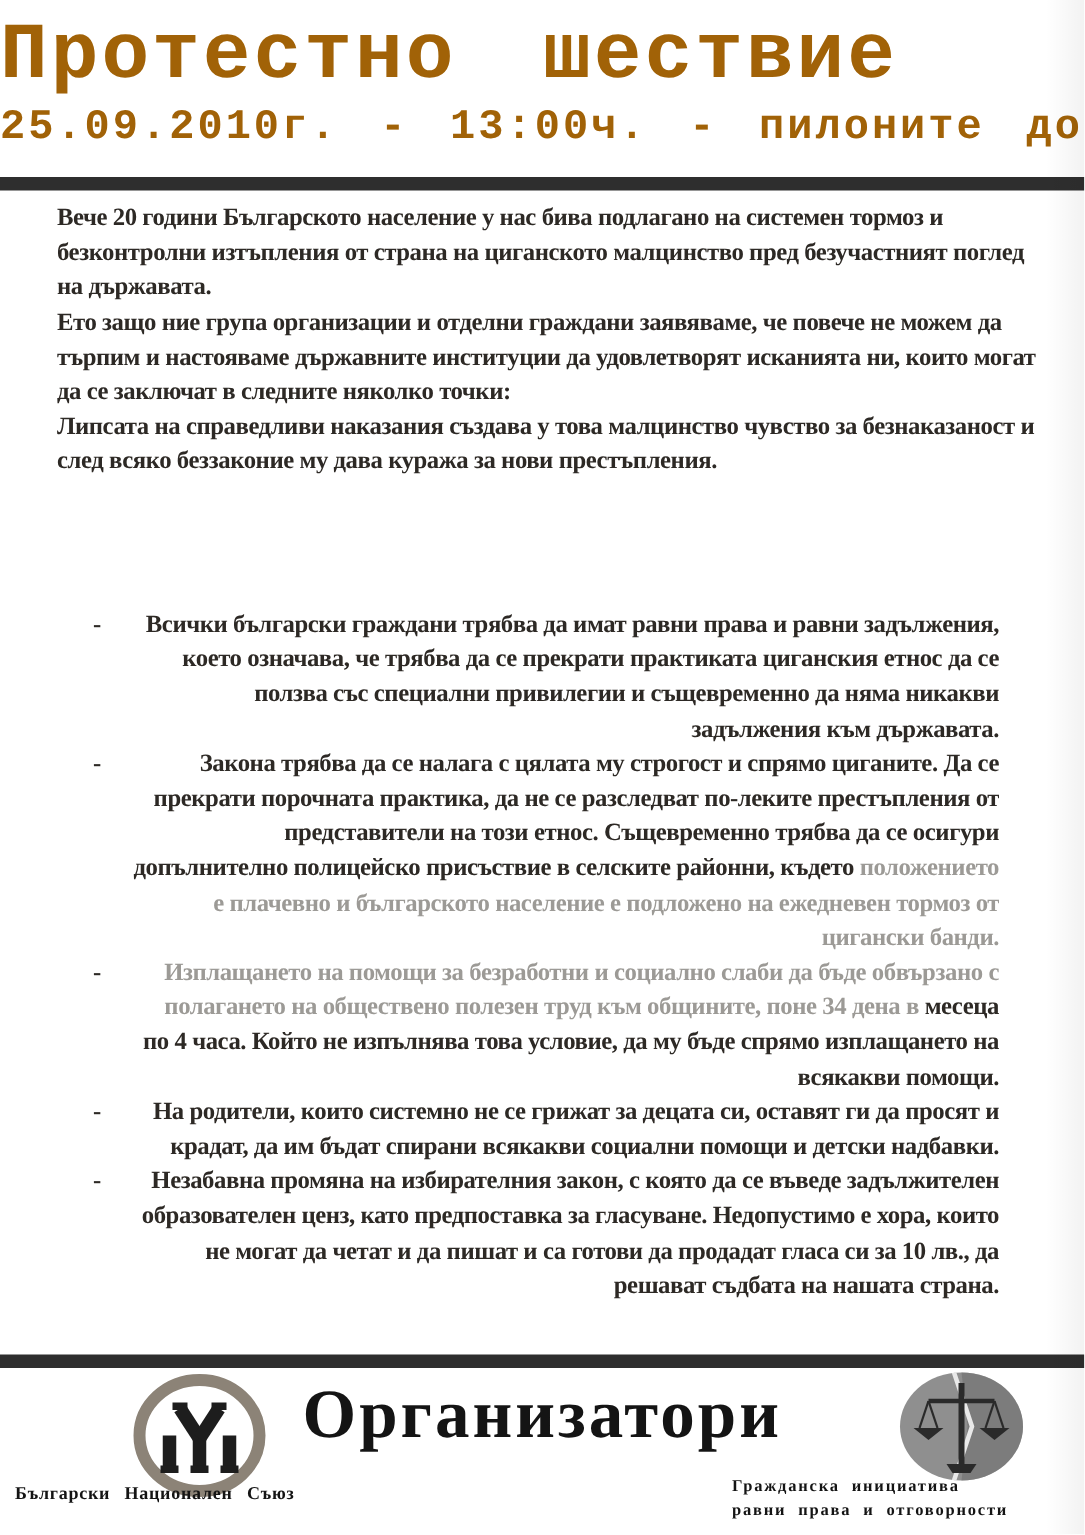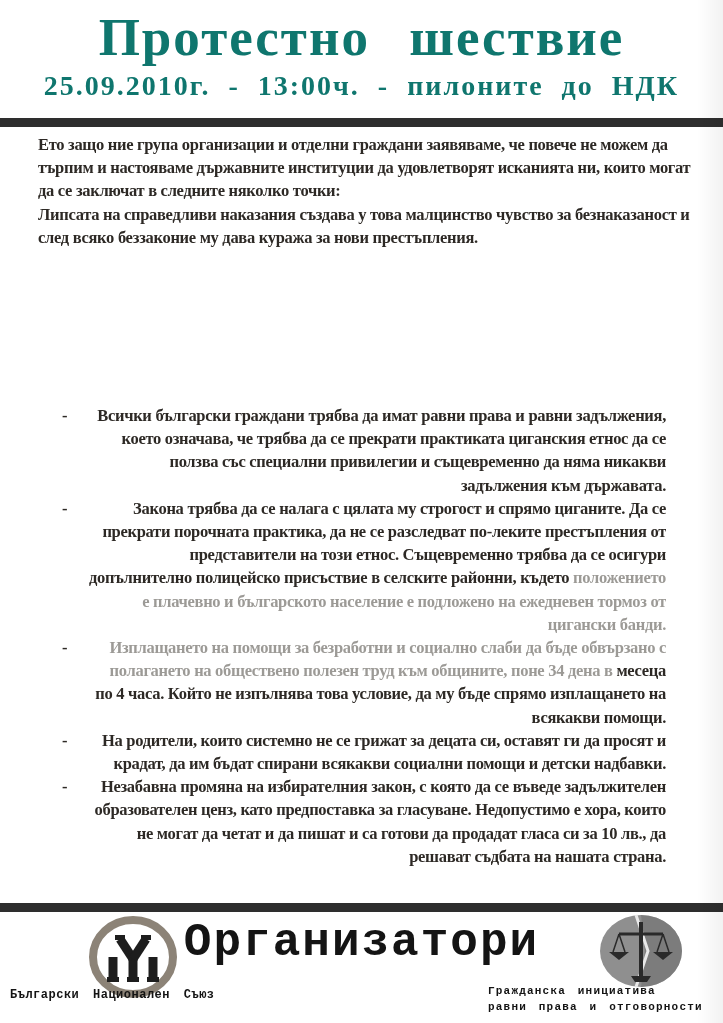--- a/index.html
+++ b/index.html
@@ -1,22 +1,22 @@
 <!DOCTYPE html>
 <html><head>
 <meta charset="utf-8">
 <style>
   html,body{margin:0;padding:0;background:#ffffff;}
   .page{
     position:relative;width:723px;height:1023px;margin:0 auto;background:#ffffff;
     overflow:hidden;font-family:"Liberation Serif",serif;
   }
   
-  .header{position:absolute;top:0;left:0;right:0;text-align:center;
-    font-family:Liberation Serif, serif;color:#0f766e;}
+  .header{position:absolute;top:0;left:0;right:0;
+    font-family:Liberation Mono, monospace;color:#a16207;}
   .title{font-size:53px;font-weight:bold;letter-spacing:2px;word-spacing:24px;
     line-height:58px;margin-top:8px;white-space:nowrap;}
   .subtitle{font-size:28px;font-weight:bold;letter-spacing:2px;word-spacing:9px;
     line-height:33px;margin-top:3px;white-space:nowrap;}
   
   .bar{position:absolute;left:0;width:723px;height:9px;background:#2e2e2e;}
   .bar-top{top:118px;}
   .bar-bottom{top:903px;}
   
   .body-text{position:absolute;top:133px;left:38px;width:660px;
@@ -26,21 +26,21 @@
   .demands{position:absolute;top:404px;left:62px;width:604px;
     font-size:16.5px;font-weight:bold;line-height:23.2px;color:#2d2925;
     letter-spacing:-0.3px;max-height:495px;overflow:hidden;}
   .demand{display:flex;}
   .demand .marker{flex:0 0 27px;width:27px;}
   .demand .demand-text{flex:1;text-align:right;}
   .tone-dark{color:#2d2925;}
   .tone-light{color:#9c9a96;}
   
   .footer{position:absolute;top:912px;left:0;right:0;height:111px;
-    font-family:Liberation Mono, monospace;color:#141414;}
+    font-family:Liberation Serif, serif;color:#141414;}
   .org-heading{position:absolute;top:4px;left:50%;transform:translateX(-50%);
     font-size:46px;font-weight:bold;letter-spacing:2px;line-height:54px;white-space:nowrap;}
   .bns-logo{position:absolute;left:86px;top:3px;width:94px;height:84px;}
   .gi-logo{position:absolute;left:598px;top:2px;width:86px;height:74px;}
   .bns-name{position:absolute;left:10px;top:76px;font-size:12px;font-weight:bold;
     letter-spacing:0.5px;word-spacing:6px;white-space:nowrap;}
   .gi-name{position:absolute;left:488px;top:72px;font-size:11px;font-weight:bold;
     letter-spacing:1.2px;word-spacing:4px;line-height:15.5px;text-align:left;white-space:nowrap;}
   
   .page::after{content:"";position:absolute;top:0;right:0;bottom:0;width:26px;
@@ -52,20 +52,21 @@
 <div class="page">
 
   <header class="header">
     <div class="title">Протестно шествие</div>
     <div class="subtitle">25.09.2010г. - 13:00ч. - пилоните до НДК</div>
   </header>
 
   <div class="bar bar-top"></div>
 
   <main class="body-text">
+      <p>Вече 20 години Българското население у нас бива подлагано на системен тормоз и безконтролни изтъпления от страна на циганското малцинство пред безучастният поглед на държавата.</p>
       <p>Ето защо ние група организации и отделни граждани заявяваме, че повече не можем да търпим и настояваме държавните институции да удовлетворят исканията ни, които могат да се заключат в следните няколко точки:</p>
       <p>Липсата на справедливи наказания създава у това малцинство чувство за безнаказаност и след всяко беззаконие му дава куража за нови престъпления.</p>
     </main>
 
   <section class="demands">
       <div class="demand">
         <span class="marker">-</span>
         <div class="demand-text"><span class="tone-dark">Всички български граждани трябва да имат равни права и равни задължения, което означава, че трябва да се прекрати практиката циганския етнос да се ползва със специални привилегии и същевременно да няма никакви задължения към държавата.</span></div>
       </div>
       <div class="demand">

